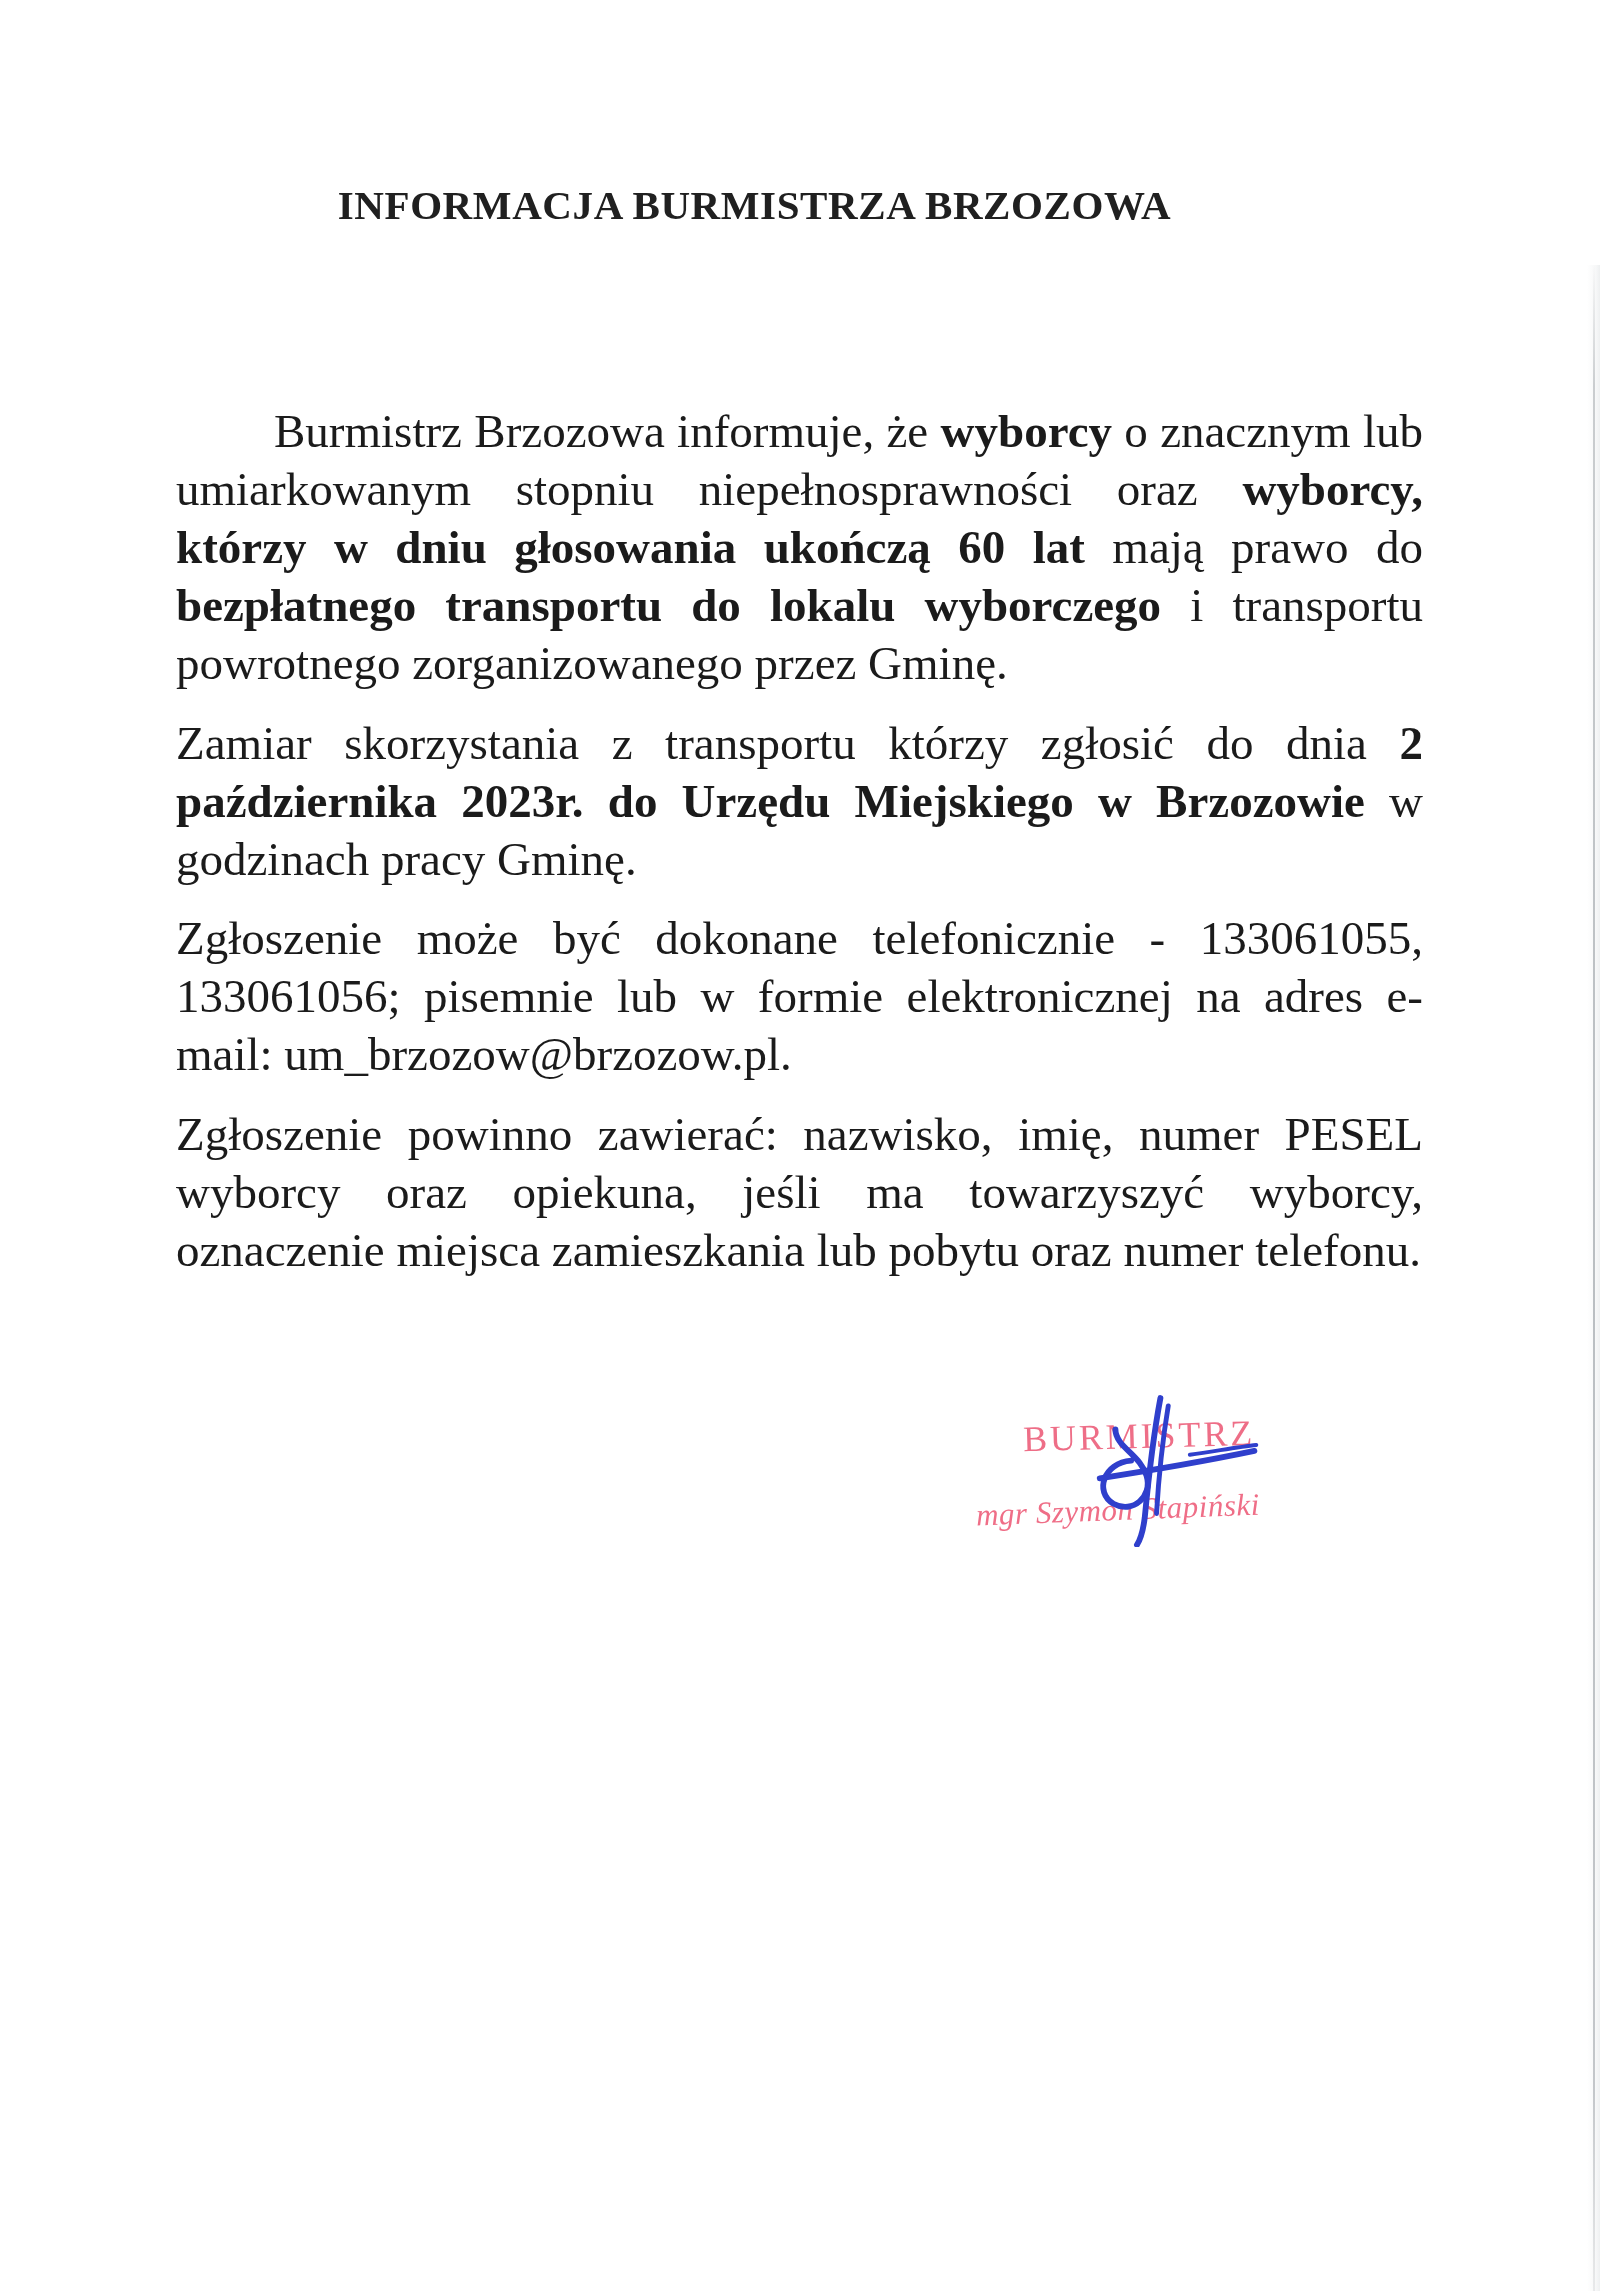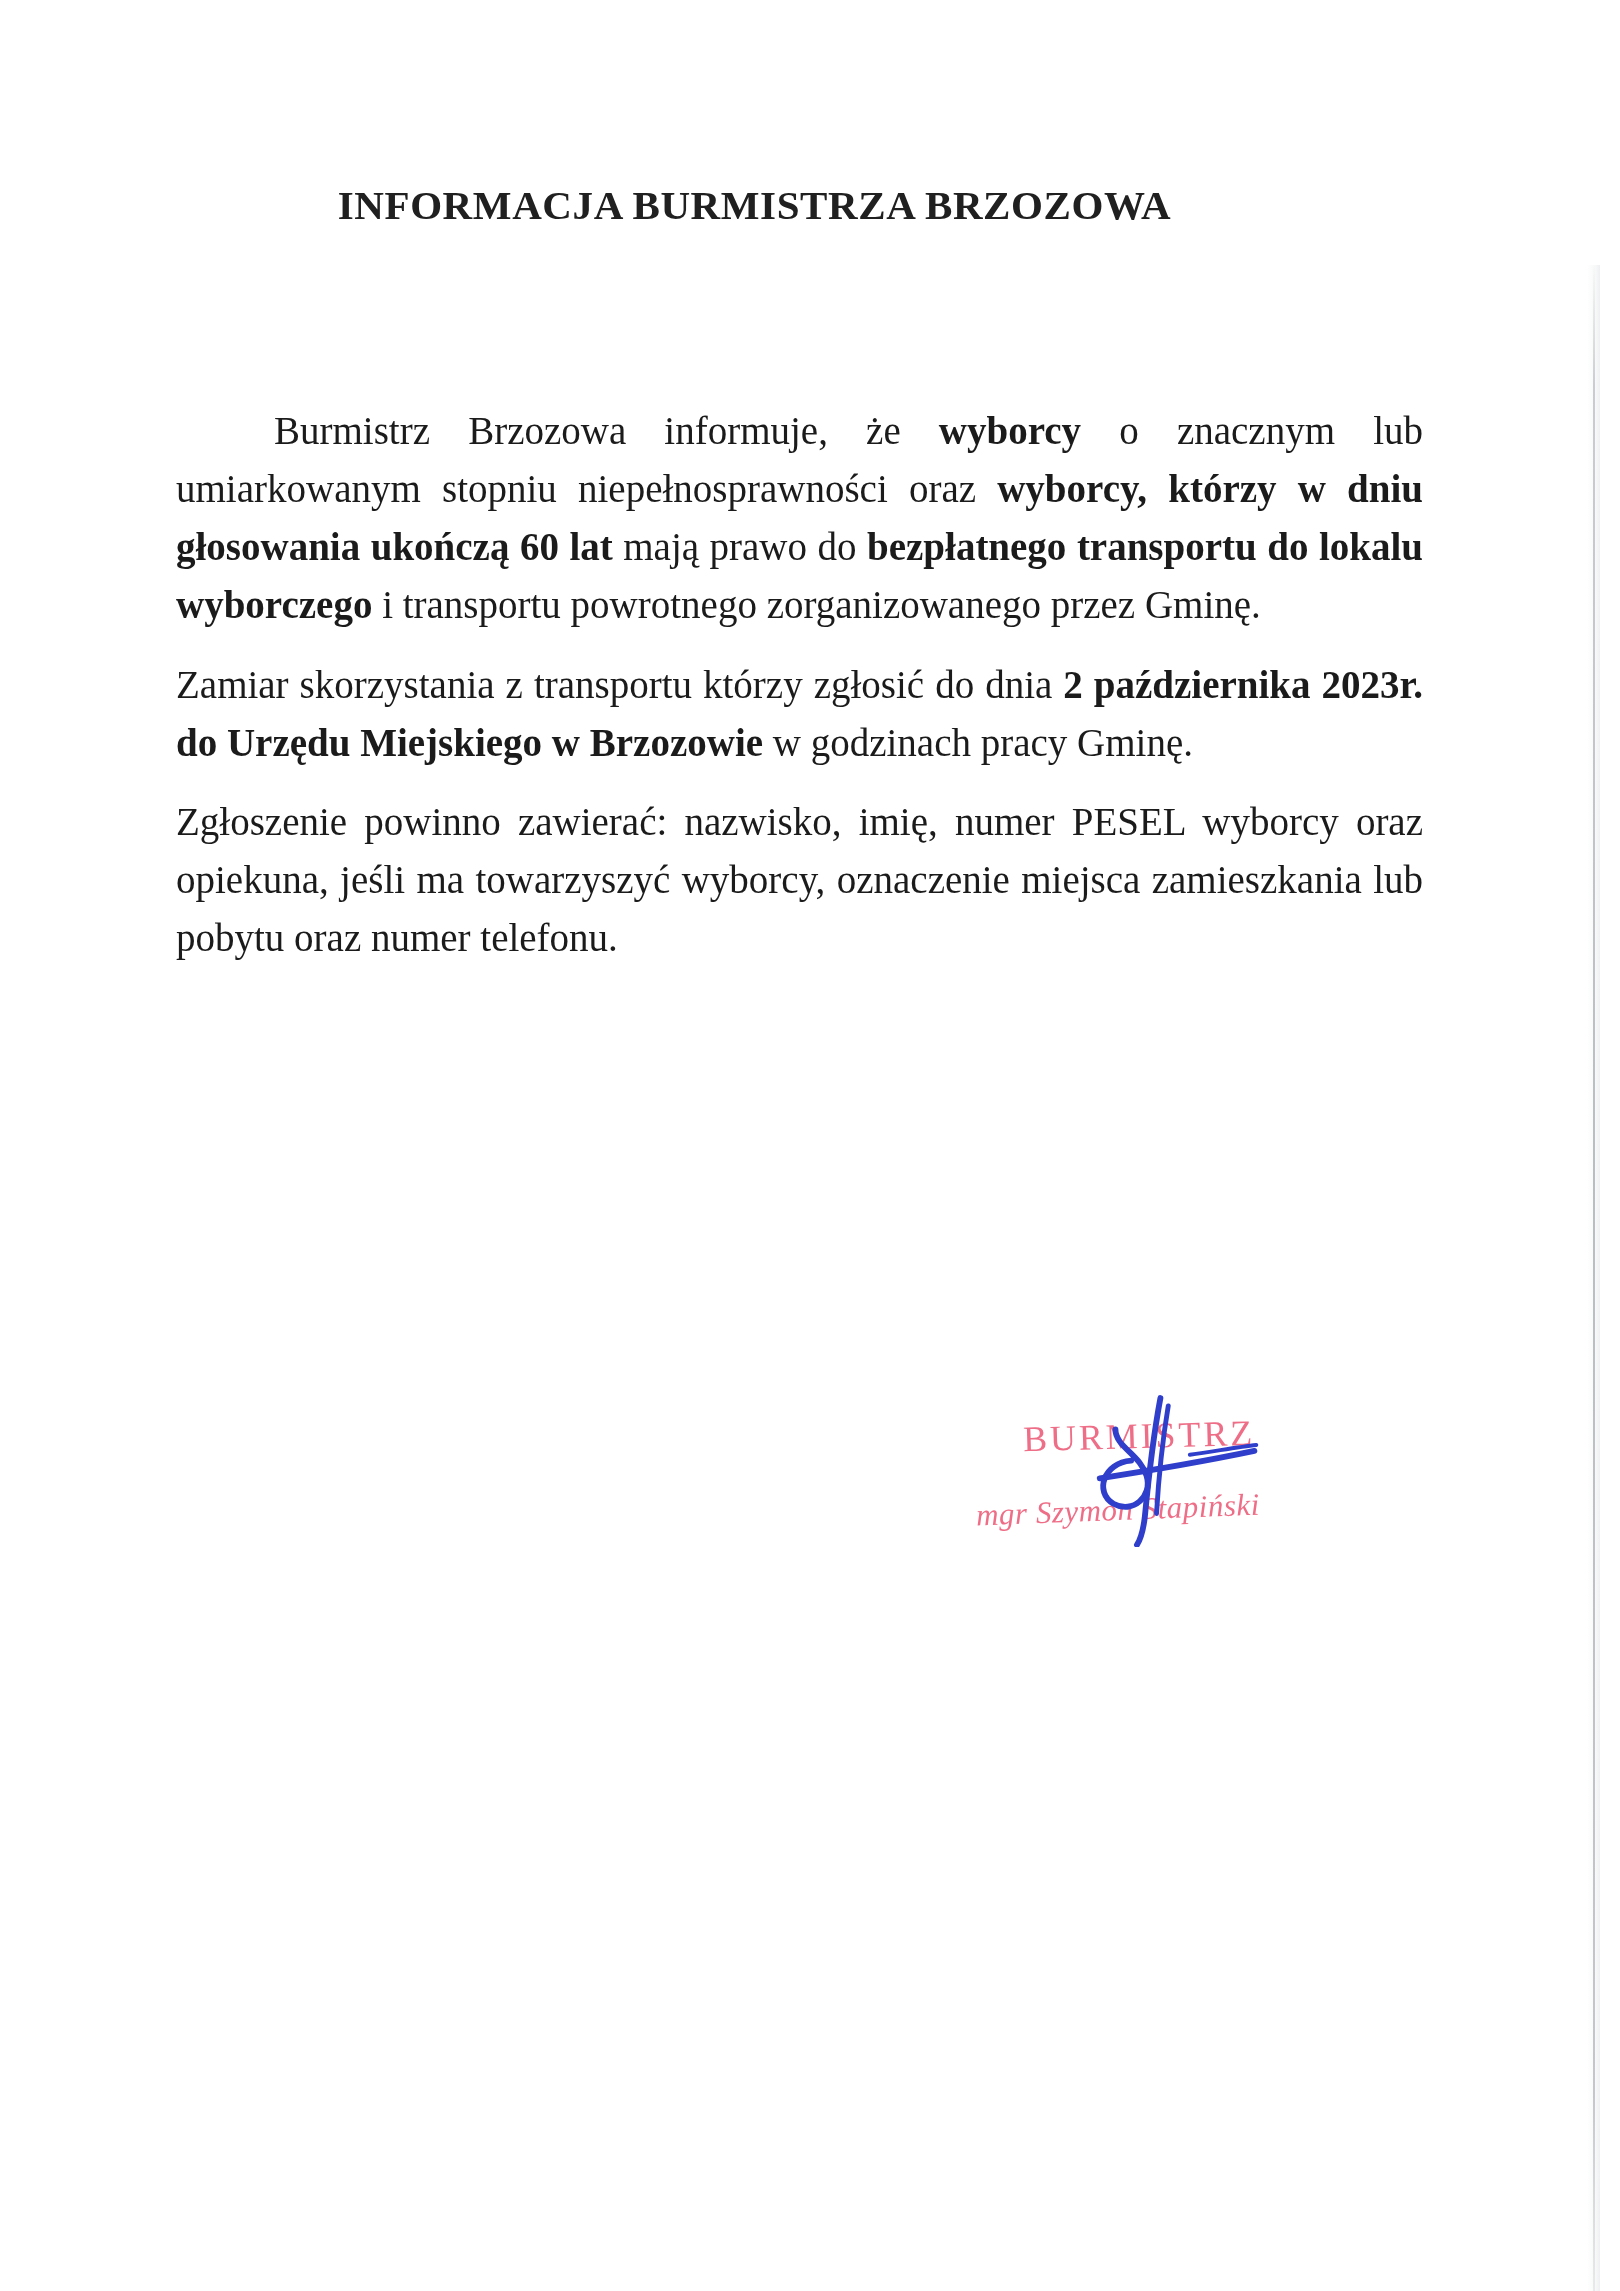--- a/index.html
+++ b/index.html
@@ -59,21 +59,21 @@
   .body-block {
     position: absolute;
     top: 402px;
     left: 176px;
     width: 1247px;
   }
 
   .para {
     text-align: justify;
     text-justify: inter-word;
-    font-size: 39px;
+    font-size: 47px;
     line-height: 58px;
     margin: 0 0 21.6px 0;
     color: #1b1b1b;
     -webkit-hyphens: none;
     hyphens: none;
     font-family: Liberation Serif, serif;
   }
   .para.first {
     text-indent: 98px;
   }
@@ -137,20 +137,23 @@
   <div class="body-block">
 
     <p class="para first">
       <span>Burmistrz Brzozowa informuje, że </span><b>wyborcy</b><span> o znacznym lub umiarkowanym stopniu niepełnosprawności oraz </span><b>wyborcy, którzy w dniu głosowania ukończą 60 lat</b><span> mają prawo do </span><b>bezpłatnego transportu do lokalu wyborczego</b><span> i transportu powrotnego zorganizowanego przez Gminę.</span>
     </p>
 
     <p class="para">
       <span>Zamiar skorzystania z transportu którzy zgłosić do dnia </span><b>2 października 2023r. do Urzędu Miejskiego w Brzozowie</b><span> w godzinach pracy Gminę.</span>
     </p>
 
+    <p class="para">
+      <span>Zgłoszenie może być dokonane telefonicznie - 133061055, 133061056; pisemnie lub w formie elektronicznej na adres e-mail: um_brzozow@brzozow.pl.</span>
+    </p>
 
     <p class="para tight-last">
       <span>Zgłoszenie powinno zawierać: nazwisko, imię, numer PESEL wyborcy oraz opiekuna, jeśli ma towarzyszyć wyborcy, oznaczenie miejsca zamieszkania lub pobytu oraz numer telefonu.</span>
     </p>
 
   </div>
 
   <div class="signature-zone">
 
     <div class="stamp-line stamp-office">BURMISTRZ</div>

